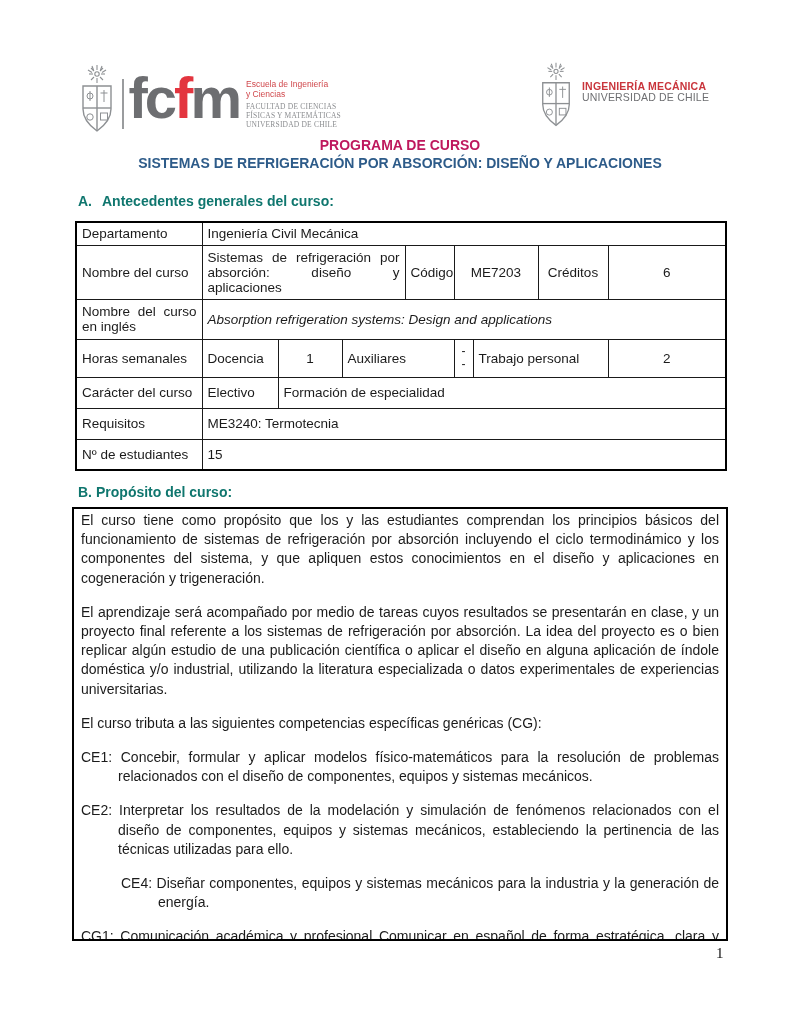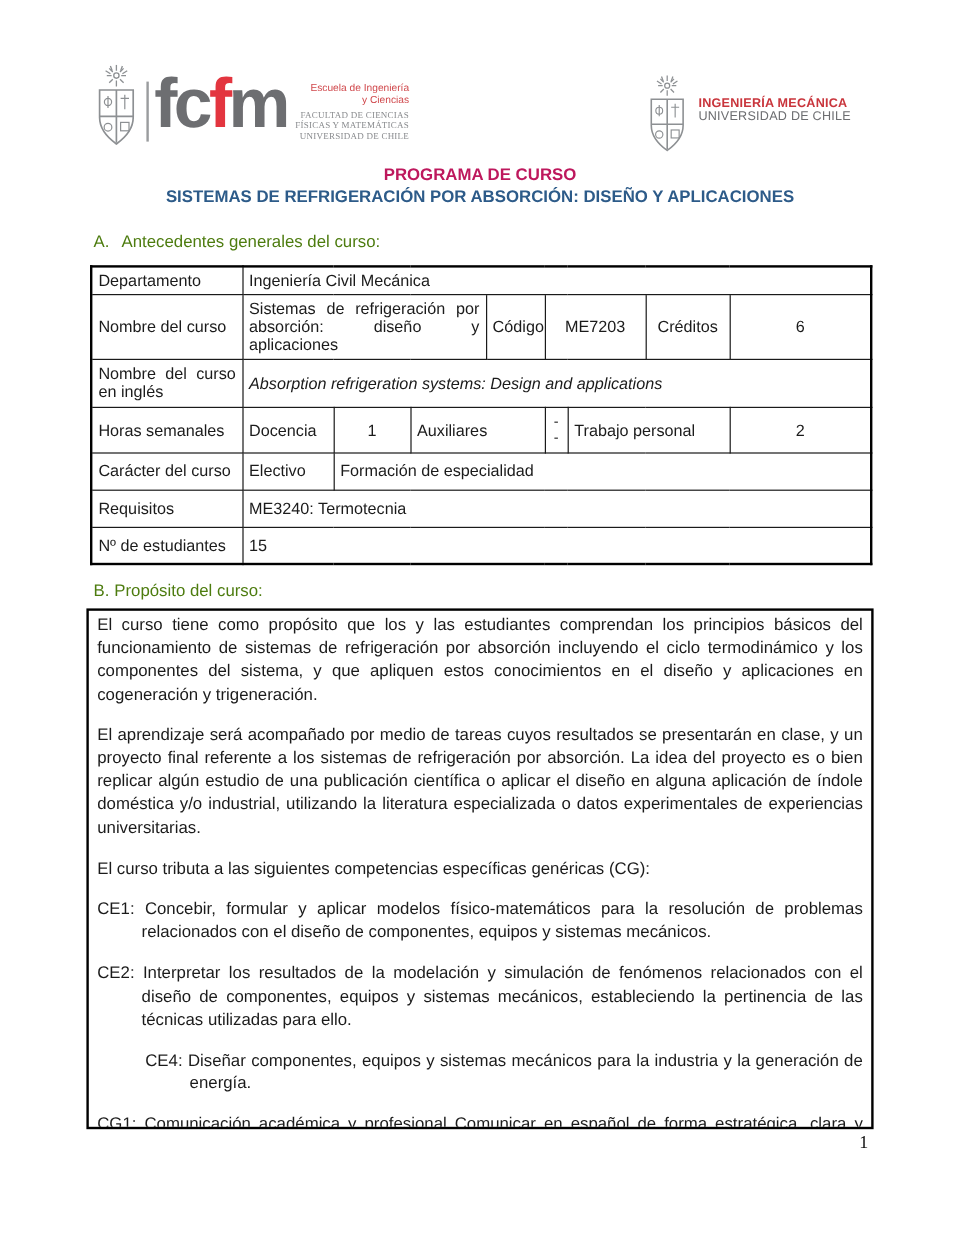--- a/index.html
+++ b/index.html
@@ -9,40 +9,40 @@
     width: 800px;
     height: 1035px;
     background: #ffffff;
     font-family: "Liberation Sans", sans-serif;
     color: #1b1b1b;
     overflow: hidden;
     margin: 0 auto;
   }
 
   
-  .logo-fcfm { position: absolute; left: 78px; top: 54px; display: flex; align-items: flex-start; height: 70px; text-align: right; }
+  .logo-fcfm { position: absolute; left: 78px; top: 65px; display: flex; align-items: flex-start; height: 70px; }
   .logo-dimec { position: absolute; left: 538px; top: 61px; display: flex; align-items: flex-start; height: 70px; }
   .shield-svg { display: block; }
   .fcfm-divider { width: 1.5px; height: 50px; background: #9a9c9e; margin: 14px 5px 0 6px; }
   .fcfm-wordmark { font-size: 58px; font-weight: bold; letter-spacing: -3px; line-height: 66px; color: #6d6e71; }
   .fcfm-red { color: #e3353f; }
   .fcfm-textblock { margin: 15px 0 0 7px; line-height: 9px; }
   .fcfm-school { color: #d0484c; font-size: 8.5px; line-height: 9.5px; }
   .fcfm-faculty { color: #8b8d90; font-size: 7.5px; line-height: 8.8px; letter-spacing: 0.2px; margin-top: 4px; font-family: Liberation Serif, serif; }
   .dimec-block { margin: 18px 0 0 8px; }
   .dimec-wordmark { font-size: 37px; font-weight: bold; letter-spacing: -1.5px; line-height: 32px; color: #808285; }
   .dimec-red { color: #c9353c; }
   .dimec-dept { color: #c9353c; font-size: 10.5px; font-weight: bold; letter-spacing: 0.2px; line-height: 11px; margin-top: 2px; }
   .dimec-univ { color: #6d6e71; font-size: 10.5px; letter-spacing: 0.2px; line-height: 11px; }
 
   
   .doc-title { position: absolute; left: 0; top: 137px; width: 800px; text-align: center; font-weight: bold; font-size: 14px; line-height: 17.5px; }
   .doc-title .t1 { color: #be185d; }
   .doc-title .t2 { color: #2d5b89; }
-  .section-heading { position: absolute; left: 78px; font-weight: normal; font-size: 14px; color: #4d7c0f; }
+  .section-heading { position: absolute; left: 78px; font-weight: bold; font-size: 14px; color: #0f766e; }
   .heading-a { top: 193px; }
   .heading-b { top: 484px; }
   .heading-a .sec-label { margin-right: 10px; }
   .heading-b .sec-label { margin-right: 4px; }
 
   
   table.course {
     position: absolute; left: 75px; top: 221px;
     width: 650px; border-collapse: collapse; table-layout: fixed;
     border: 2px solid #000;

